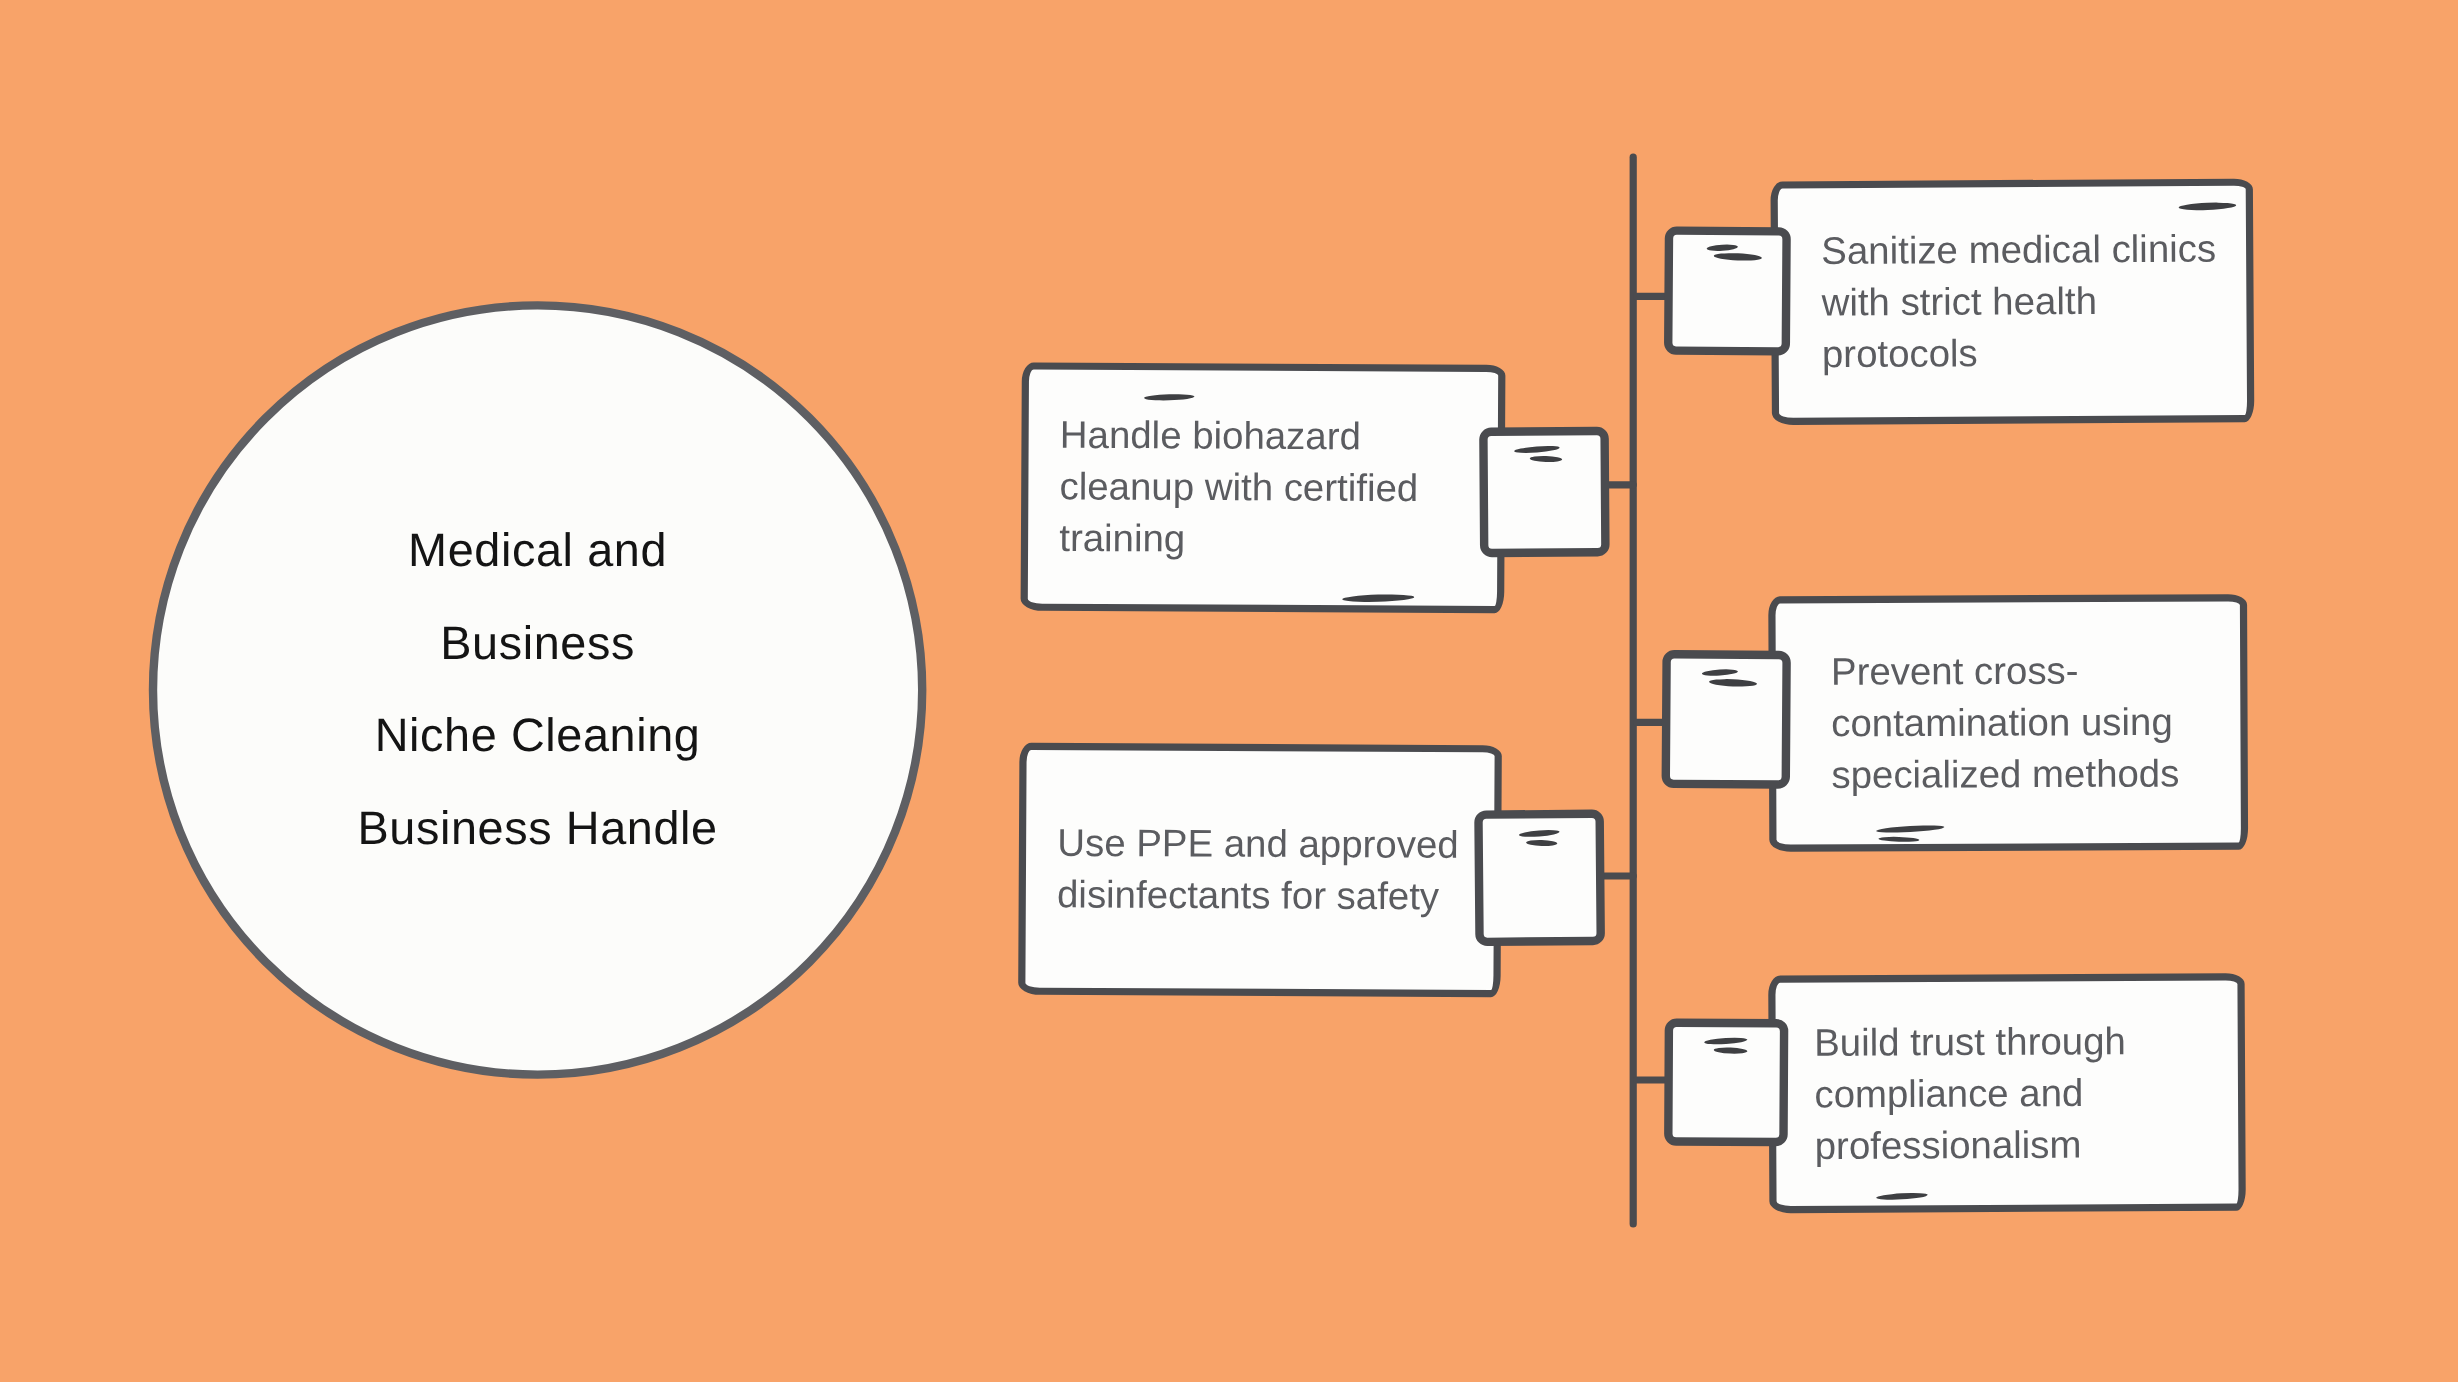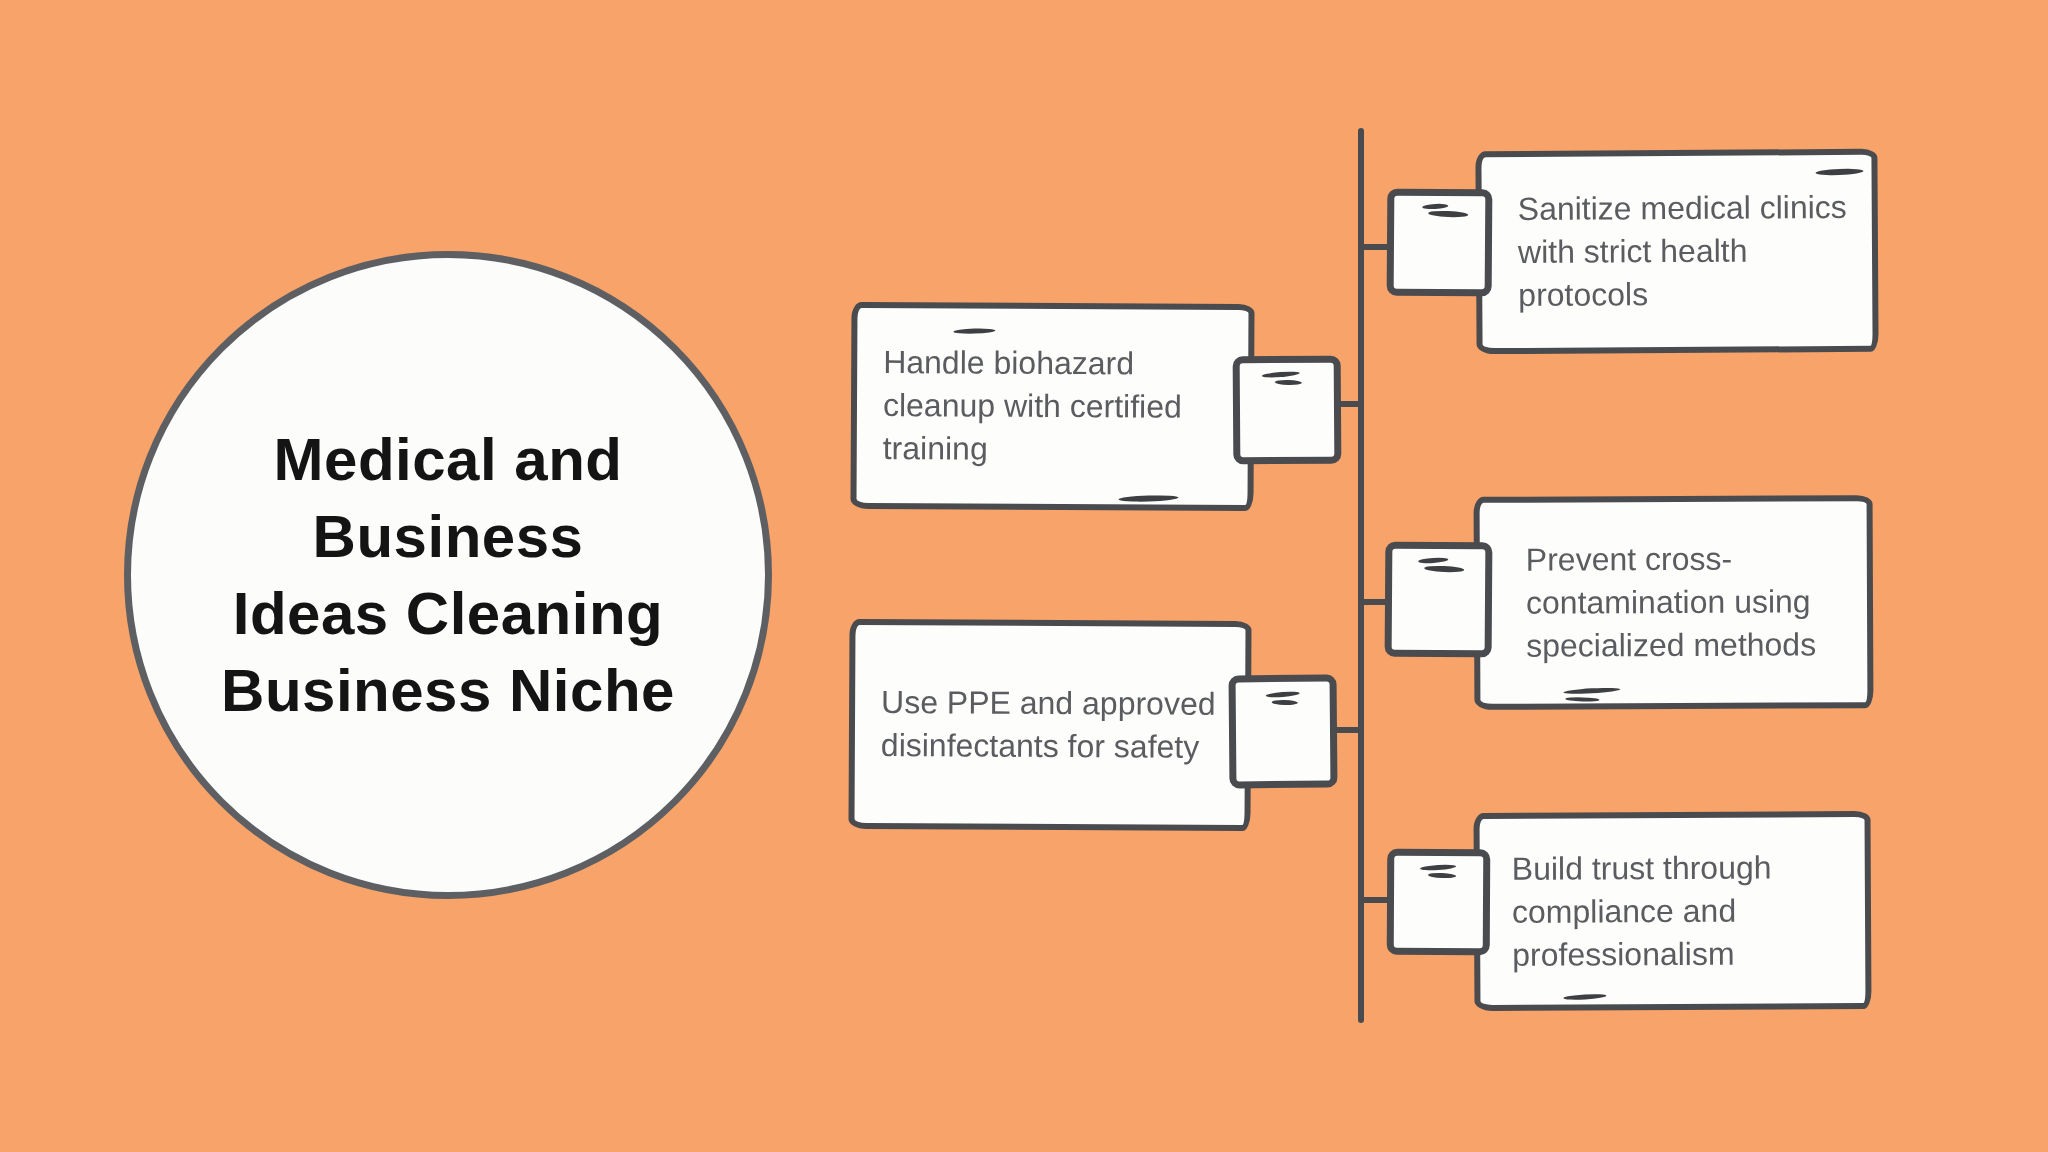--- a/index.html
+++ b/index.html
@@ -19,21 +19,21 @@
     background:var(--background);
     font-family:"Liberation Sans", sans-serif;
   }
   
   .circle{
     position:absolute;left:124px;top:251px;width:648px;height:648px;
     border-radius:50%;background:var(--circle_fill);
     border:7px solid var(--circle_border);
     display:flex;align-items:center;justify-content:center;text-align:center;
   }
-  .title{font-size:60px;line-height:77px;font-weight:700;color:var(--title_text);letter-spacing:.5px;}
+  .title{font-size:39px;line-height:77px;font-weight:400;color:var(--title_text);letter-spacing:.5px;}
   .title span{display:block;white-space:nowrap;}
   
   .trunk{position:absolute;left:1358px;top:128px;width:6px;height:895px;background:var(--stroke);border-radius:3px;}
   .branch{position:absolute;height:6px;background:var(--stroke);border-radius:3px;}
   .b1{left:1361px;top:244px;width:32px;}
   .b2{left:1334px;top:401px;width:30px;}
   .b3{left:1361px;top:599px;width:32px;}
   .b4{left:1331px;top:727px;width:33px;}
   .b5{left:1361px;top:897px;width:32px;}
   
@@ -61,22 +61,22 @@
 </style>
 </head>
 <body>
 
 <div class="canvas">
 
   <div class="circle">
     <div class="title">
       <span>Medical and</span>
       <span>Business</span>
-      <span>Ideas Cleaning</span>
-      <span>Business Niche</span>
+      <span>Niche Cleaning</span>
+      <span>Business Handle</span>
     </div>
   </div>
 
   <div class="trunk"></div>
   <div class="branch b1"></div>
   <div class="branch b2"></div>
   <div class="branch b3"></div>
   <div class="branch b4"></div>
   <div class="branch b5"></div>
 

